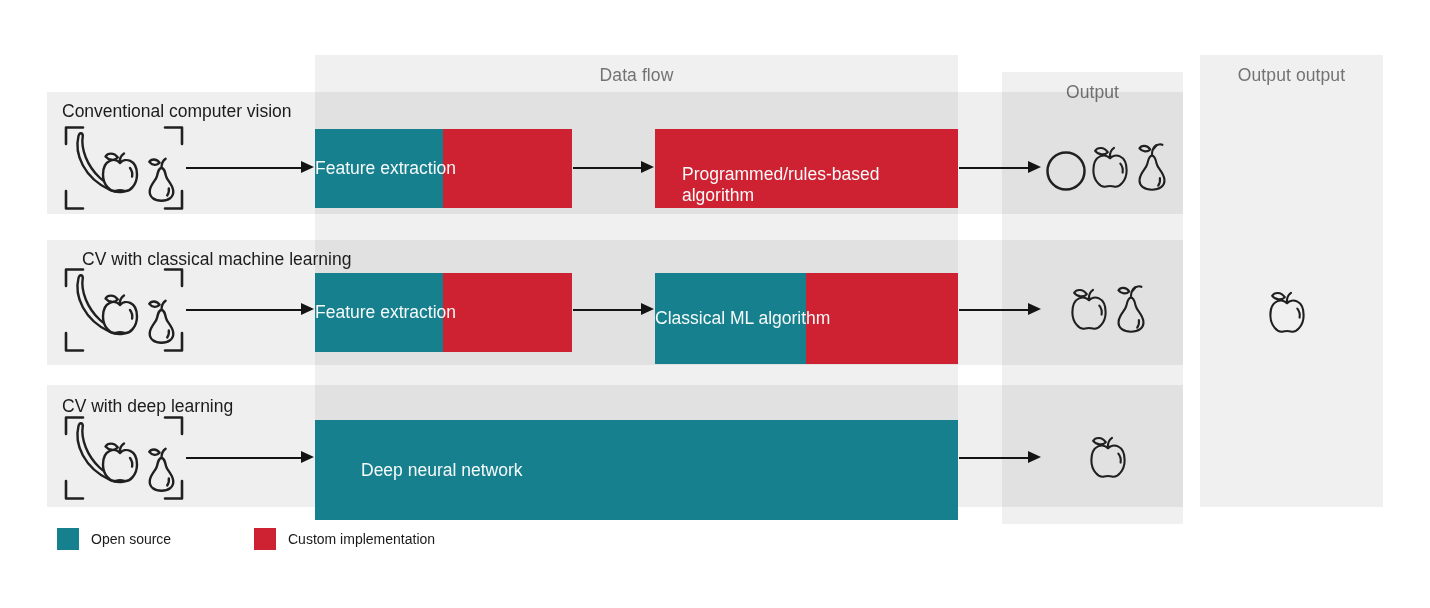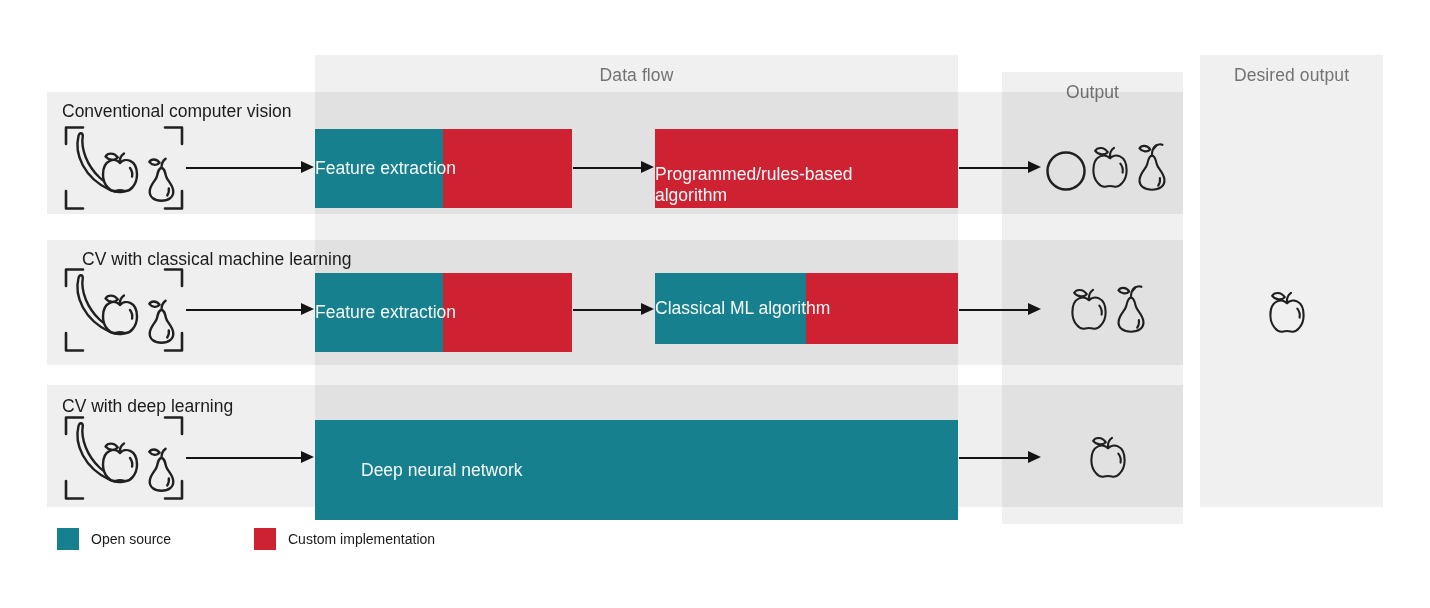--- a/index.html
+++ b/index.html
@@ -20,21 +20,21 @@
   
   .row-label{font-size:17.5px;color:#1c1c1c;white-space:nowrap;}
   
   .stage{
     display:flex;align-items:center;justify-content:flex-start;
     font-size:17.5px;color:#F7FAFA;line-height:21px;
   }
   .stage-split{background:linear-gradient(90deg,#17808E 0 50%,#CE2232 50% 100%);}
   .stage-custom{background:#CE2232;justify-content:flex-start;}
   .stage-open{background:#17808E;justify-content:flex-start;}
-  .stage-custom .stage-text{max-width:252px;margin-top:32px;}
+  .stage-custom .stage-text{max-width:252px;padding-left:27px;margin-top:32px;}
   .stage-open .stage-text{padding-left:46px;}
   
   .arrow{height:2.6px;background:#141414;}
   .arrow::after{
     content:"";position:absolute;right:-13px;top:-5.4px;
     border-left:13px solid #141414;border-top:6.7px solid transparent;border-bottom:6.7px solid transparent;
   }
   
   .icon-row{display:flex;align-items:flex-end;gap:2px;height:56px;}
   .ico{display:block;}
@@ -91,21 +91,21 @@
   </defs>
 </svg>
 
 <div class="abs col" style="left:315px;top:55px;width:643px;height:452px;">
   <div class="col-header">Data flow</div>
 </div>
 <div class="abs col" style="left:1002px;top:72px;width:181px;height:452px;">
   <div class="col-header">Output</div>
 </div>
 <div class="abs col" style="left:1200px;top:55px;width:183px;height:452px;">
-  <div class="col-header">Desired output</div>
+  <div class="col-header">Output output</div>
 </div>
 
 <div class="abs band" style="left:47px;top:92px;width:1136px;height:122px;"></div>
 <div class="abs band" style="left:47px;top:240px;width:1136px;height:125px;"></div>
 <div class="abs band" style="left:47px;top:385px;width:1136px;height:122px;"></div>
 
 <div class="abs row-label" style="left:62px;top:101px;">Conventional computer vision</div>
 <div class="abs" style="left:64px;top:124px;">
     <svg viewBox="0 0 120 88" class="ico ico-scan-fruits">
       <use href="#sym-scan-fruits"></use>
@@ -136,21 +136,21 @@
 <div class="abs" style="left:64px;top:266px;">
     <svg viewBox="0 0 120 88" class="ico ico-scan-fruits">
       <use href="#sym-scan-fruits"></use>
     </svg>
   </div>
 <div class="abs arrow" style="left:186px;top:308.5px;width:115px;"></div>
 <div class="abs stage stage-split" style="left:315px;top:273px;width:257px;height:79px;">
   <span class="stage-text">Feature extraction</span>
 </div>
 <div class="abs arrow" style="left:573px;top:308.5px;width:68px;"></div>
-<div class="abs stage stage-split" style="left:655px;top:273px;width:303px;height:71px;">
+<div class="abs stage stage-split" style="left:655px;top:273px;width:303px;height:91px;">
   <span class="stage-text">Classical ML algorithm</span>
 </div>
 <div class="abs arrow" style="left:959px;top:308.5px;width:69px;"></div>
 <div class="abs icon-row" style="left:1068px;top:278px;">
     <svg viewBox="0 0 48 56" class="ico ico-apple">
       <use href="#sym-apple"></use>
     </svg>
     <svg viewBox="0 0 42 58" class="ico ico-pear">
       <use href="#sym-pear"></use>
     </svg>

